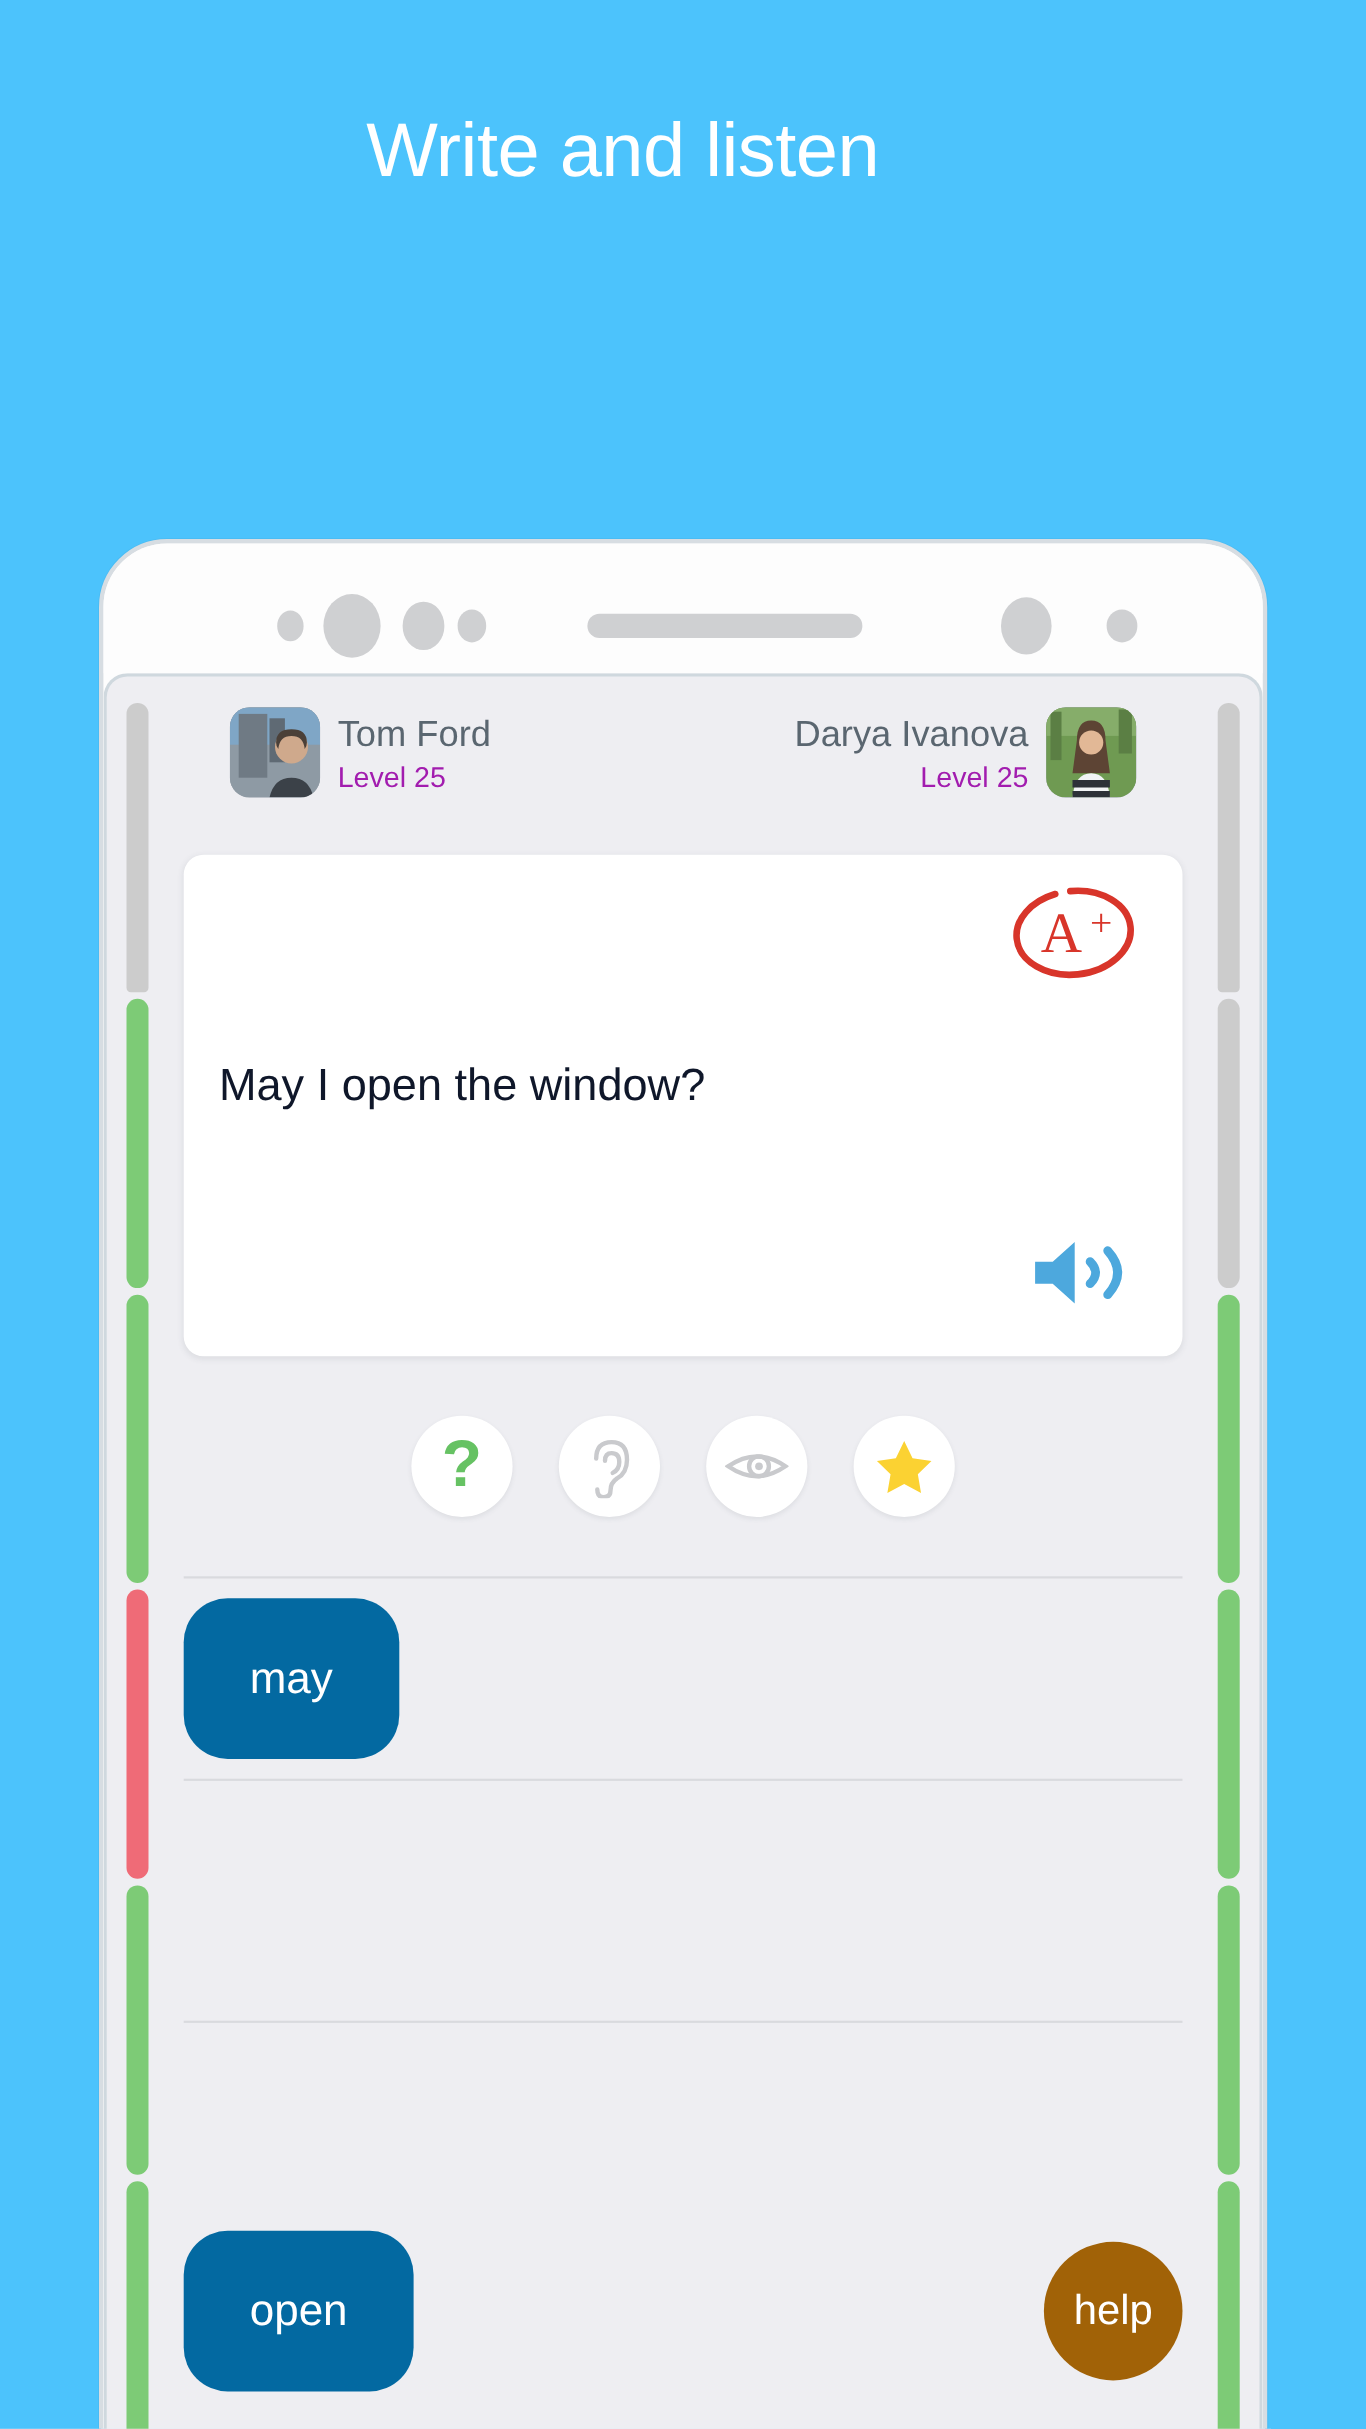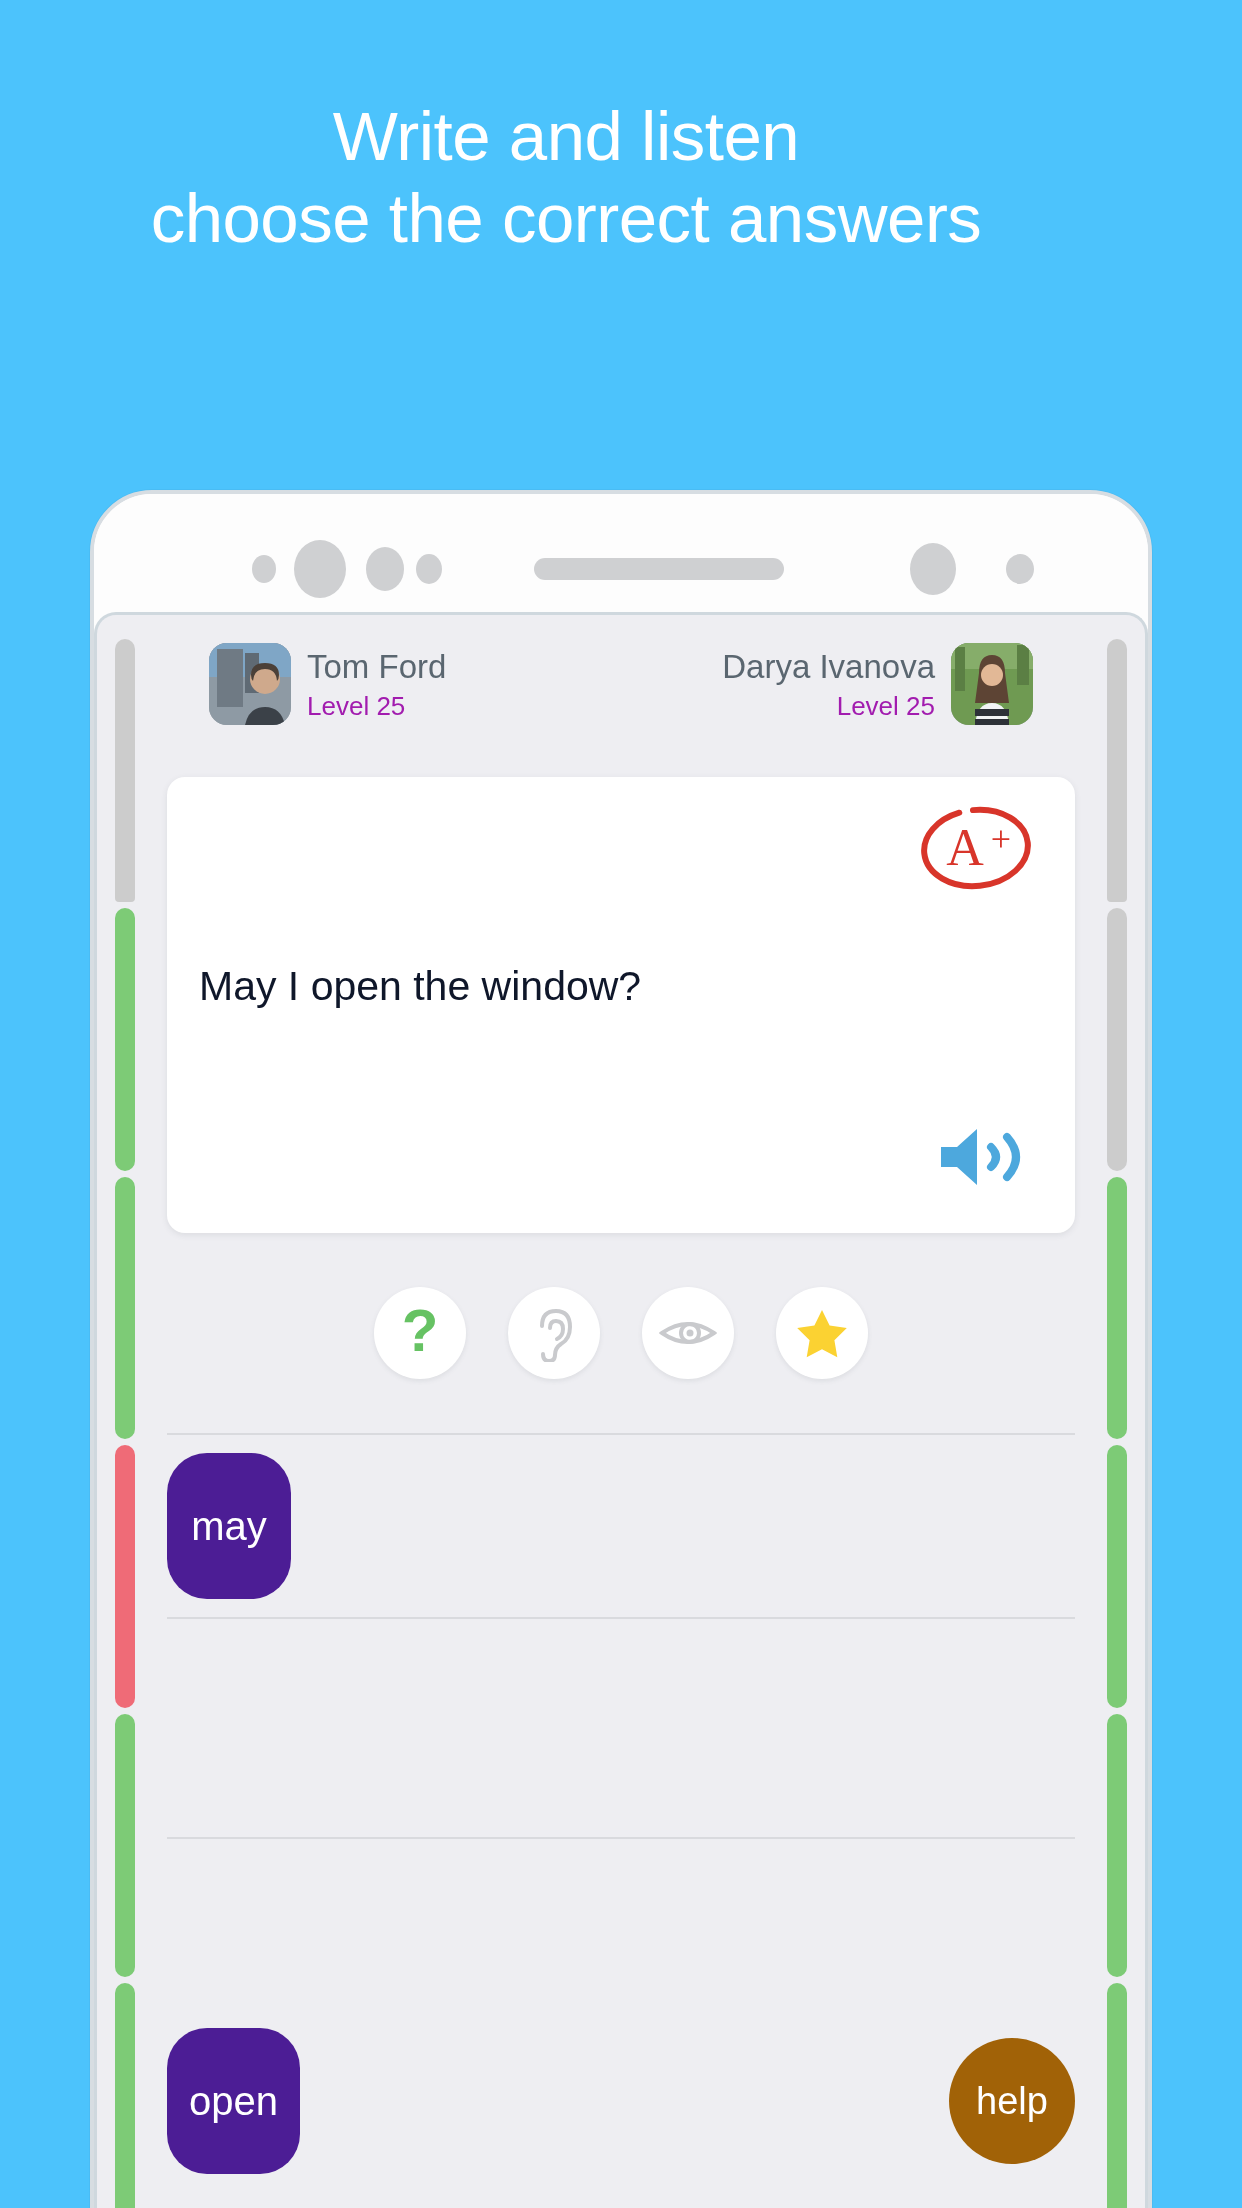--- a/index.html
+++ b/index.html
@@ -156,26 +156,26 @@
     display: flex; align-items: center; gap: 22px;
   }
   .bank-row {
     position: absolute; left: 70px; right: 70px;
     display: flex; align-items: center; gap: 24px;
   }
   .bank1 { top: 1248px; height: 148px; }
   .bank2 { top: 1412px; height: 148px; justify-content: space-between; }
 
   .chip {
-    background: #4c1d95;
+    background: #0369a1;
     color: #ffffff;
     border-radius: 34px;
     height: 124px;
     min-width: 124px;
-    padding: 0 22px;
+    padding: 0 60px;
     display: flex; align-items: center; justify-content: center;
     font-size: 40px;
     white-space: nowrap;
   }
   .chip.tall { height: 146px; border-radius: 40px; }
   .chip.del {
     background: #ffffff; width: 128px; min-width: 128px; padding: 0;
     border-radius: 28px;
   }
   .chip.help {
@@ -183,21 +183,20 @@
     border-radius: 50%; width: 126px; min-width: 126px; height: 126px;
     font-size: 38px;
   }
   .spacer { flex: 1; }
 </style>
 </head>
 <body>
 
 <div class="promo">
   <span class="promo-line">Write and listen</span>
-  <span class="promo-line">choose the correct answers</span>
 </div>
 
 <div class="phone">
 
   <div class="bezel-top">
     <div class="sensors">
       <span class="dot d1"></span>
       <span class="dot d2"></span>
       <span class="dot d3"></span>
       <span class="dot d4"></span>

